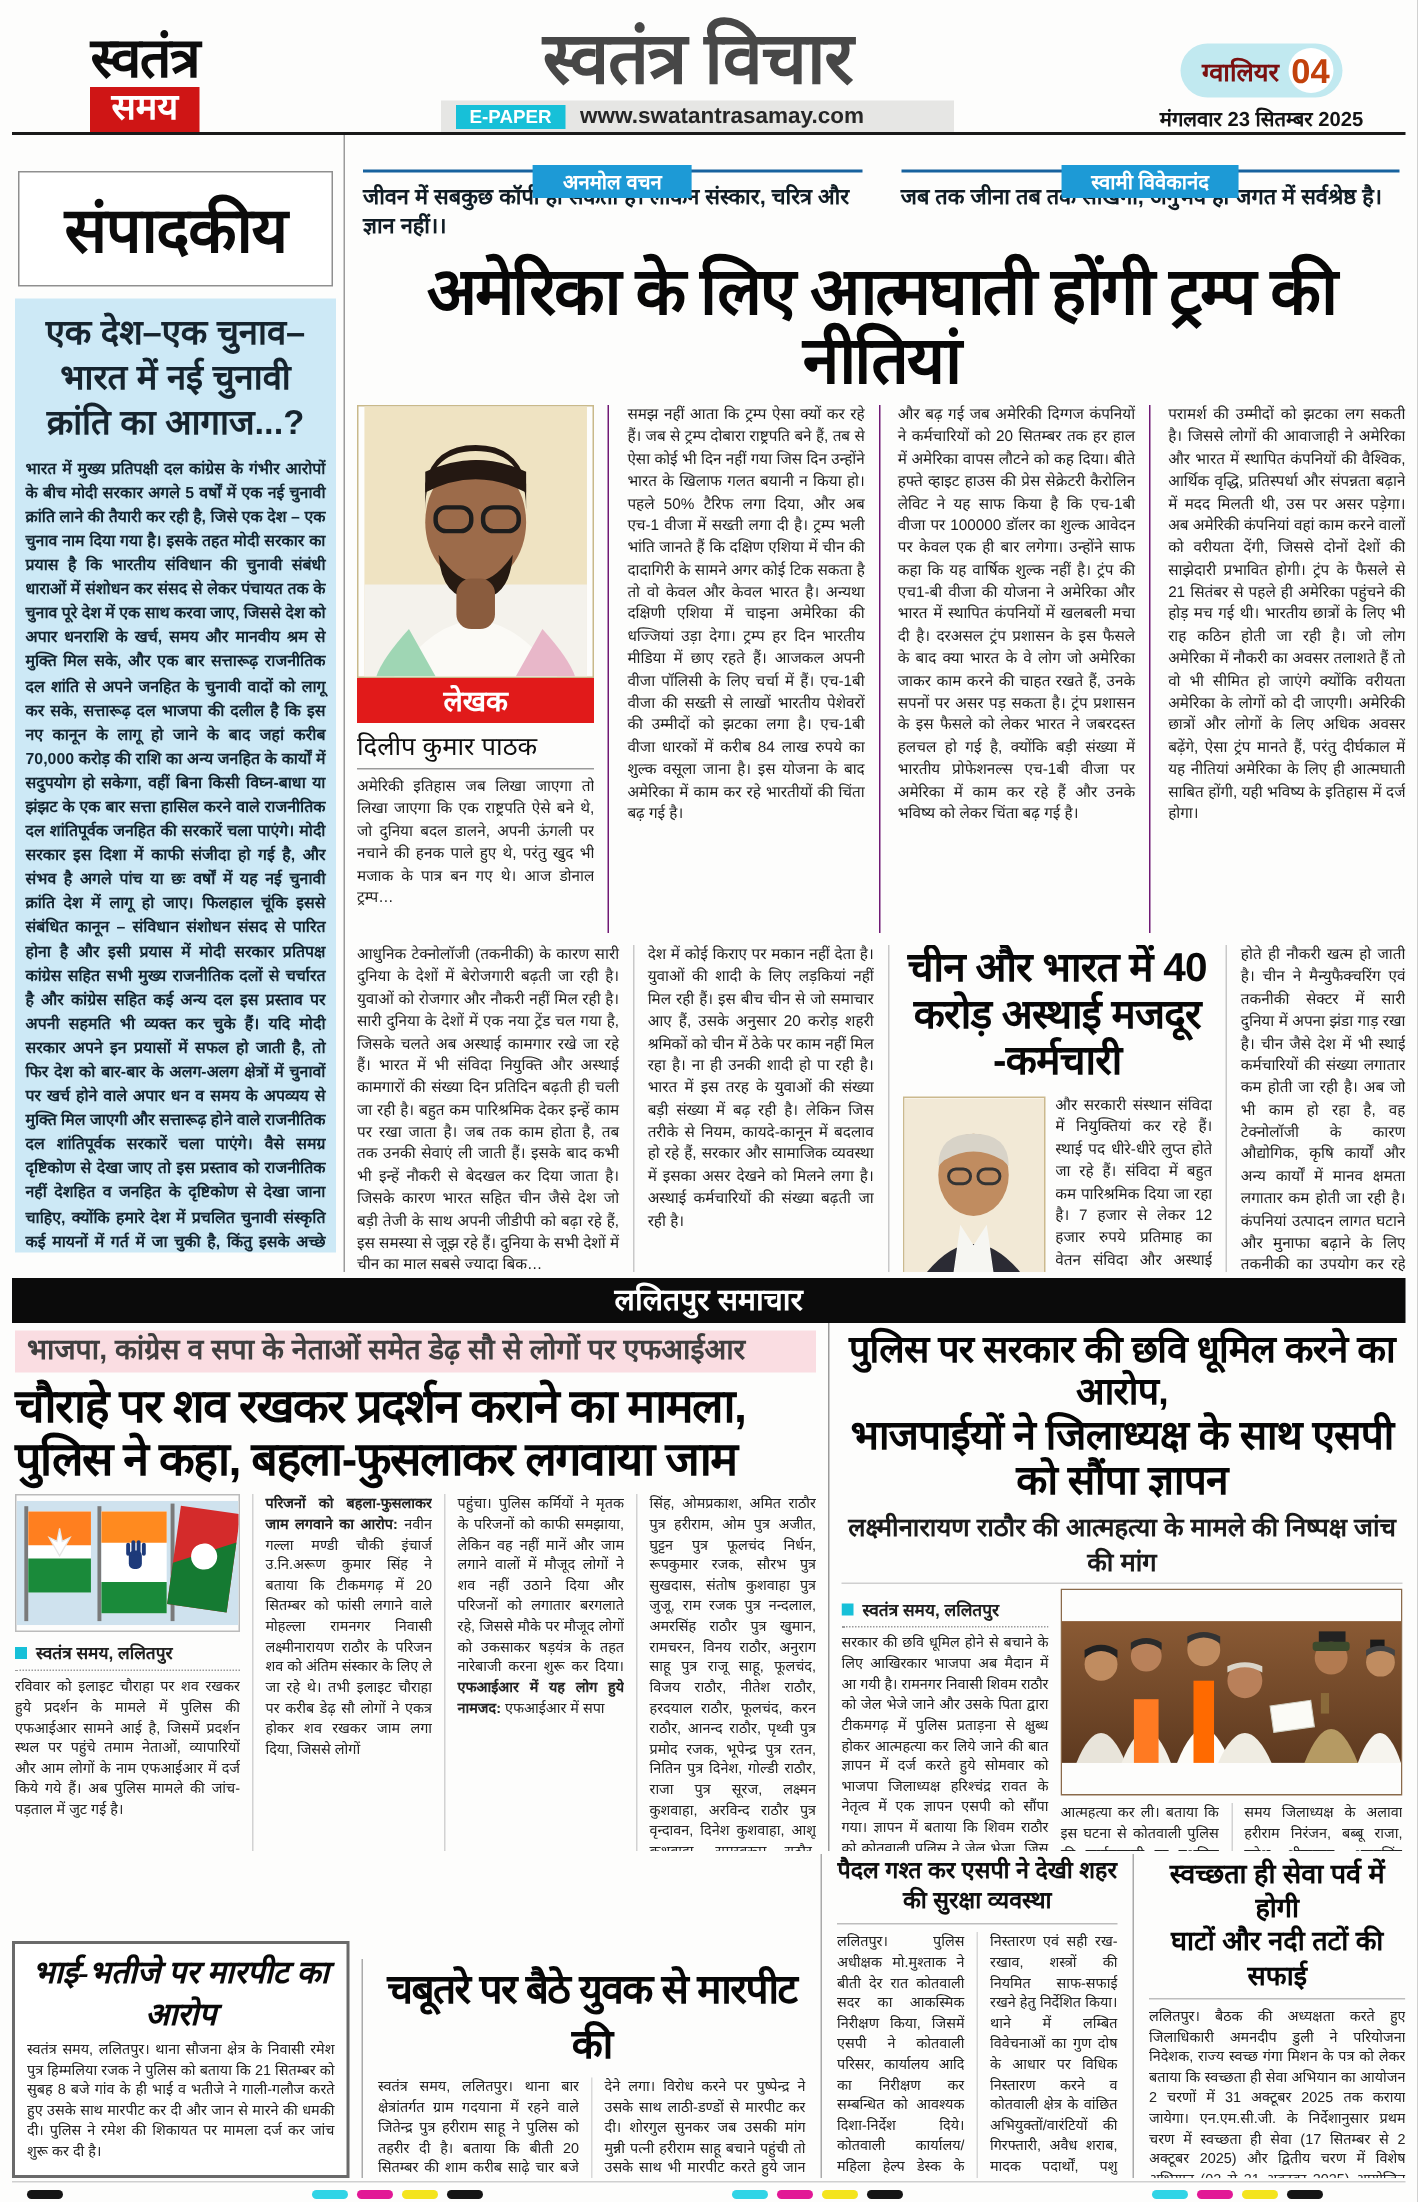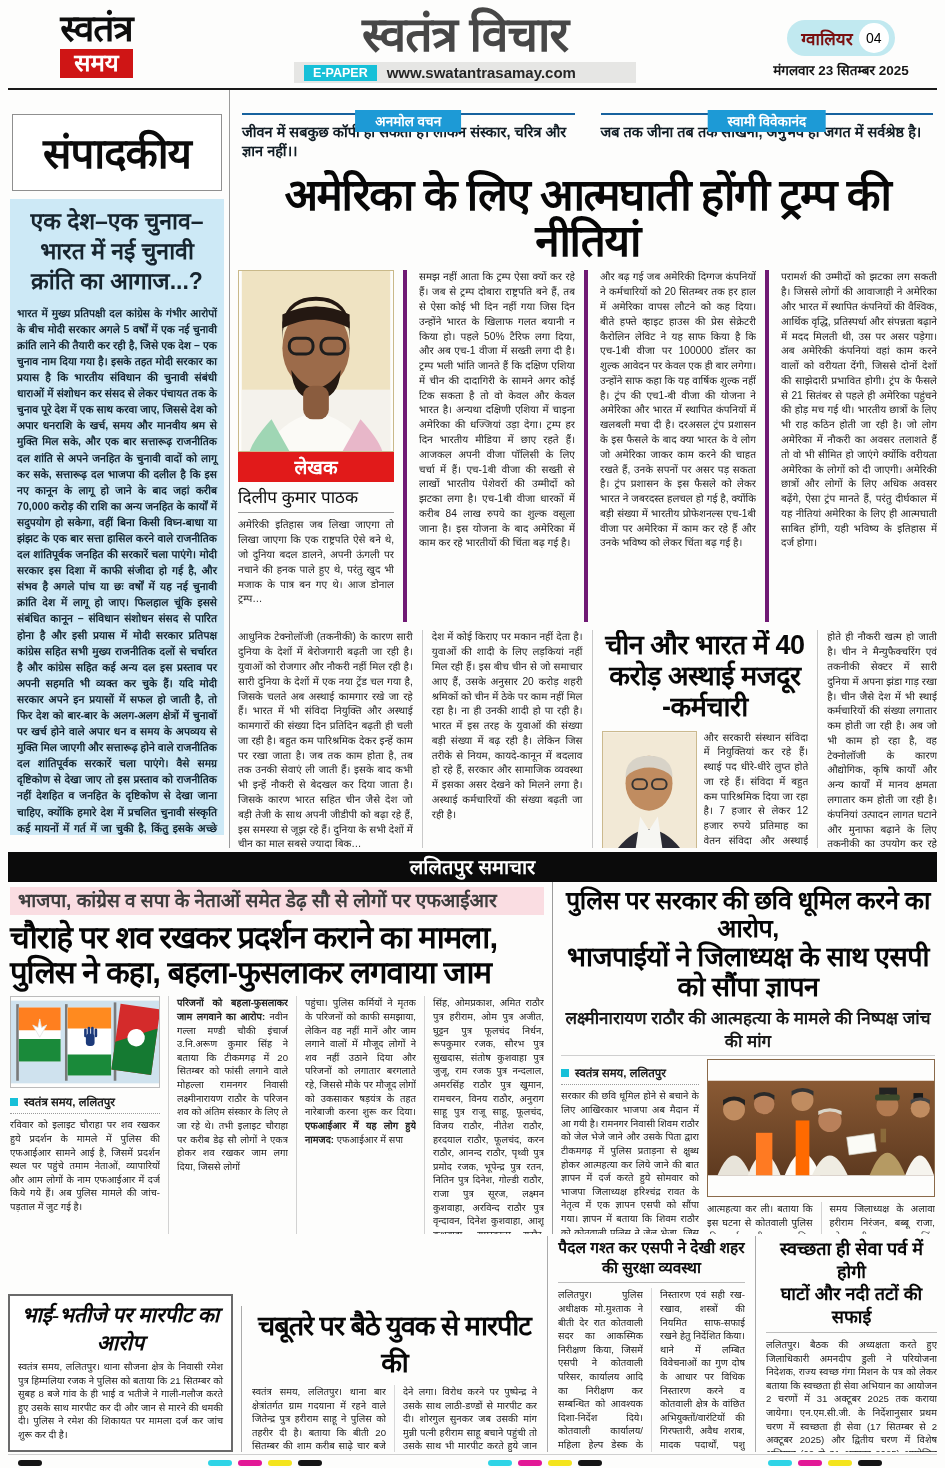--- a/index.html
+++ b/index.html
@@ -1,33 +1,33 @@
 <!DOCTYPE html>
 <html lang="hi"><head>
 <meta charset="utf-8">
 <style>
   * { margin:0; padding:0; box-sizing:border-box; }
   body { background:#888; font-family:"Liberation Sans", sans-serif; }
   .page { width:945px; height:1468px; margin:0 auto; background:#fdfdfc; color:#111;
           position:relative; overflow:hidden; padding:6px 8px 0; }
 
   
-  .masthead { display:flex; align-items:flex-start; height:84px; border-bottom:2px solid #1a1a1a; padding:4px 6px 0;gap:44px; }
+  .masthead { display:flex; align-items:flex-end; height:84px; border-bottom:2px solid #1a1a1a; padding:4px 6px 0;gap:44px; }
   .logo-block { width:165px; text-align:center; }
   .logo-top { font-size:37px; font-weight:900; letter-spacing:-1px; color:#0d0d0d; line-height:1.05; }
   .logo-bottom { display:inline-block; background:#cf1515; color:#fff; font-size:24px; font-weight:900; padding:0 14px 2px; line-height:1.15; }
   .mast-center { flex:1; text-align:center; }
   .paper-title { font-size:48px; font-weight:800; color:#474747; letter-spacing:-1px; line-height:1.05; }
   .epaper-bar { display:inline-flex; align-items:center; gap:10px; background:#e6e6e4; padding:2px 60px 2px 10px; margin-top:2px; }
   .epaper-badge { background:#17c0d8; color:#fff; font-size:12.5px; font-weight:800; padding:1px 9px; }
   .website { font-size:15px; font-weight:700; color:#262626; text-decoration:none; }
   .edition-block { width:180px; text-align:center; padding-top:10px; }
   .edition-pill { display:inline-flex; align-items:center; gap:6px; background:#c1e9f0; border-radius:18px; padding:3px 6px 3px 14px; }
   .edition-name { color:#7a1010; font-size:17px; font-weight:900; }
-  .page-num { background:#fff; border-radius:50%; width:30px; height:30px; display:inline-flex; align-items:center; justify-content:center; font-size:14px; font-weight:400; color:#000000; }
+  .page-num { background:#fff; border-radius:50%; width:30px; height:30px; display:inline-flex; align-items:center; justify-content:center; font-size:23px; font-weight:700; color:#c2410c; }
   .mast-date { font-size:13.5px; font-weight:800; margin-top:5px; color:#141414; }
 
   
   .top-section { display:flex; height:758px; }
   .editorial { width:222px; border-right:1px solid #9b9b9b; padding:6px 5px 0 2px; }
   .editorial-title-box { border:1px solid #8f8f8f; background:#fff; text-align:center; padding:8px 0 10px; margin:18px 2px 8px; }
   .editorial-title { font-size:42px; font-weight:900; letter-spacing:-1px; color:#0b0b0b; }
   .editorial-bg { background:#cde9f6; padding:8px 7px; height:636px; overflow:hidden; }
   .editorial-headline { font-size:23px; font-weight:800; text-align:center; line-height:1.3; color:#16242e; margin-bottom:8px; }
   .editorial-body { font-size:10.6px; line-height:1.52; text-align:justify; color:#132531; font-weight:600; }
@@ -37,21 +37,21 @@
   .quote-box { flex:1; position:relative; }
   .quote-tabwrap { position:relative; height:22px; }
   .quote-tabwrap::after { content:''; position:absolute; left:0; right:0; top:19px; border-top:2px solid #17629e; }
   .quote-tab { position:absolute; left:50%; transform:translateX(-50%); top:16px; z-index:2; background:#1d9ad6; color:#fff; font-size:13.5px; font-weight:800; padding:2px 20px; }
   .quote-text { margin-top:7px; font-size:14.5px; font-weight:800; line-height:1.3; color:#101c24; }
 
   .main-headline { font-size:44px; font-weight:900; text-align:center; letter-spacing:-1.5px; line-height:1.05; color:#070707; margin:8px 0 6px; }
 
   .trump-cols { display:flex; gap:9px; height:352px; overflow:hidden; }
   .tcol { flex:1; overflow:hidden; }
-  .tcol + .tcol { border-left:4px solid #701a75; padding-left:12px; }
+  .tcol + .tcol { border-left:1px solid #701a75; padding-left:12px; }
   .body-txt { font-size:10.2px; line-height:1.45; text-align:justify; color:#1d1d1d; }
   .author-card { margin-bottom:5px; }
   .author-photo { width:100%; height:182px; border:1px solid #c9b98a; display:block; }
   .author-label { background:#e11a1a; color:#fff; text-align:center; font-size:19px; font-weight:900; padding:2px 0; }
   .author-name { text-align:left; font-size:17px; font-weight:400; padding:3px 0 4px; border-bottom:1px solid #9a9a9a; margin-bottom:5px; color:#0e0e0e; }
 
   .lower-row { display:flex; gap:9px; flex:1; margin-top:8px; overflow:hidden; }
   .lcol { overflow:hidden; }
   .lcol + .lcol { border-left:1px solid #c9c9c9; padding-left:9px; }
   .lcolA { flex:0 0 25%; } .lcolB { flex:0 0 23%; } .lcolD { flex:1; }

